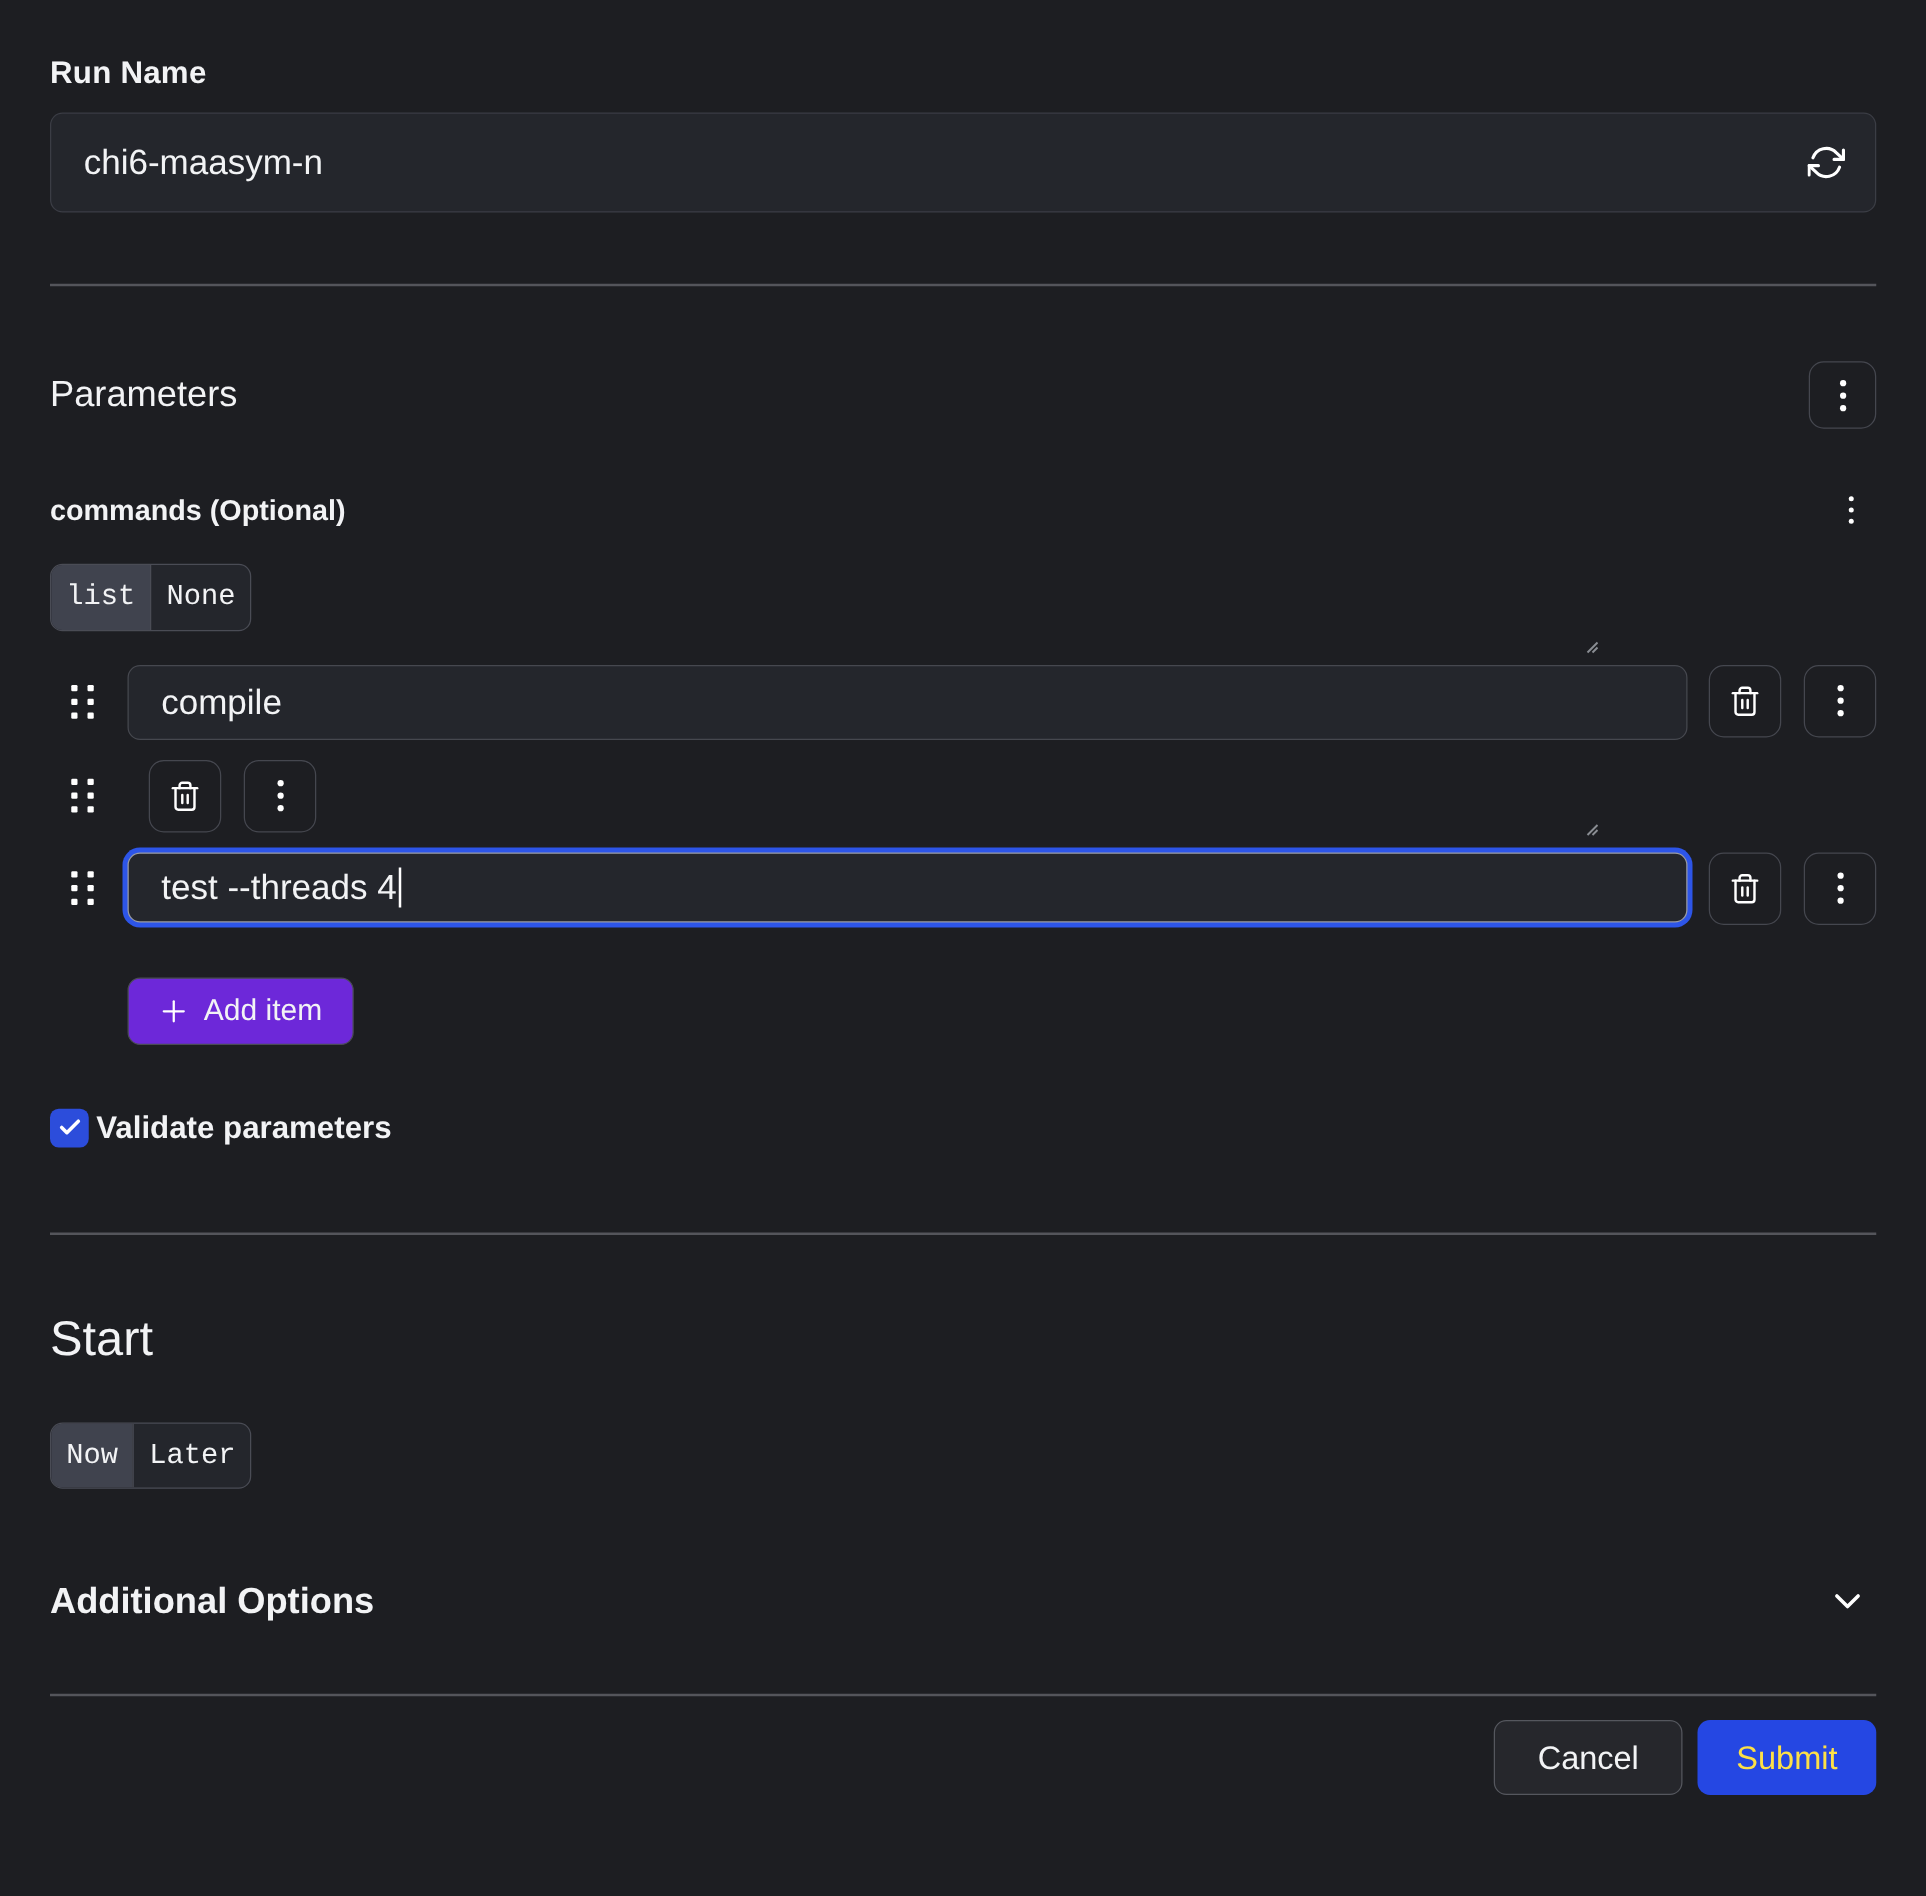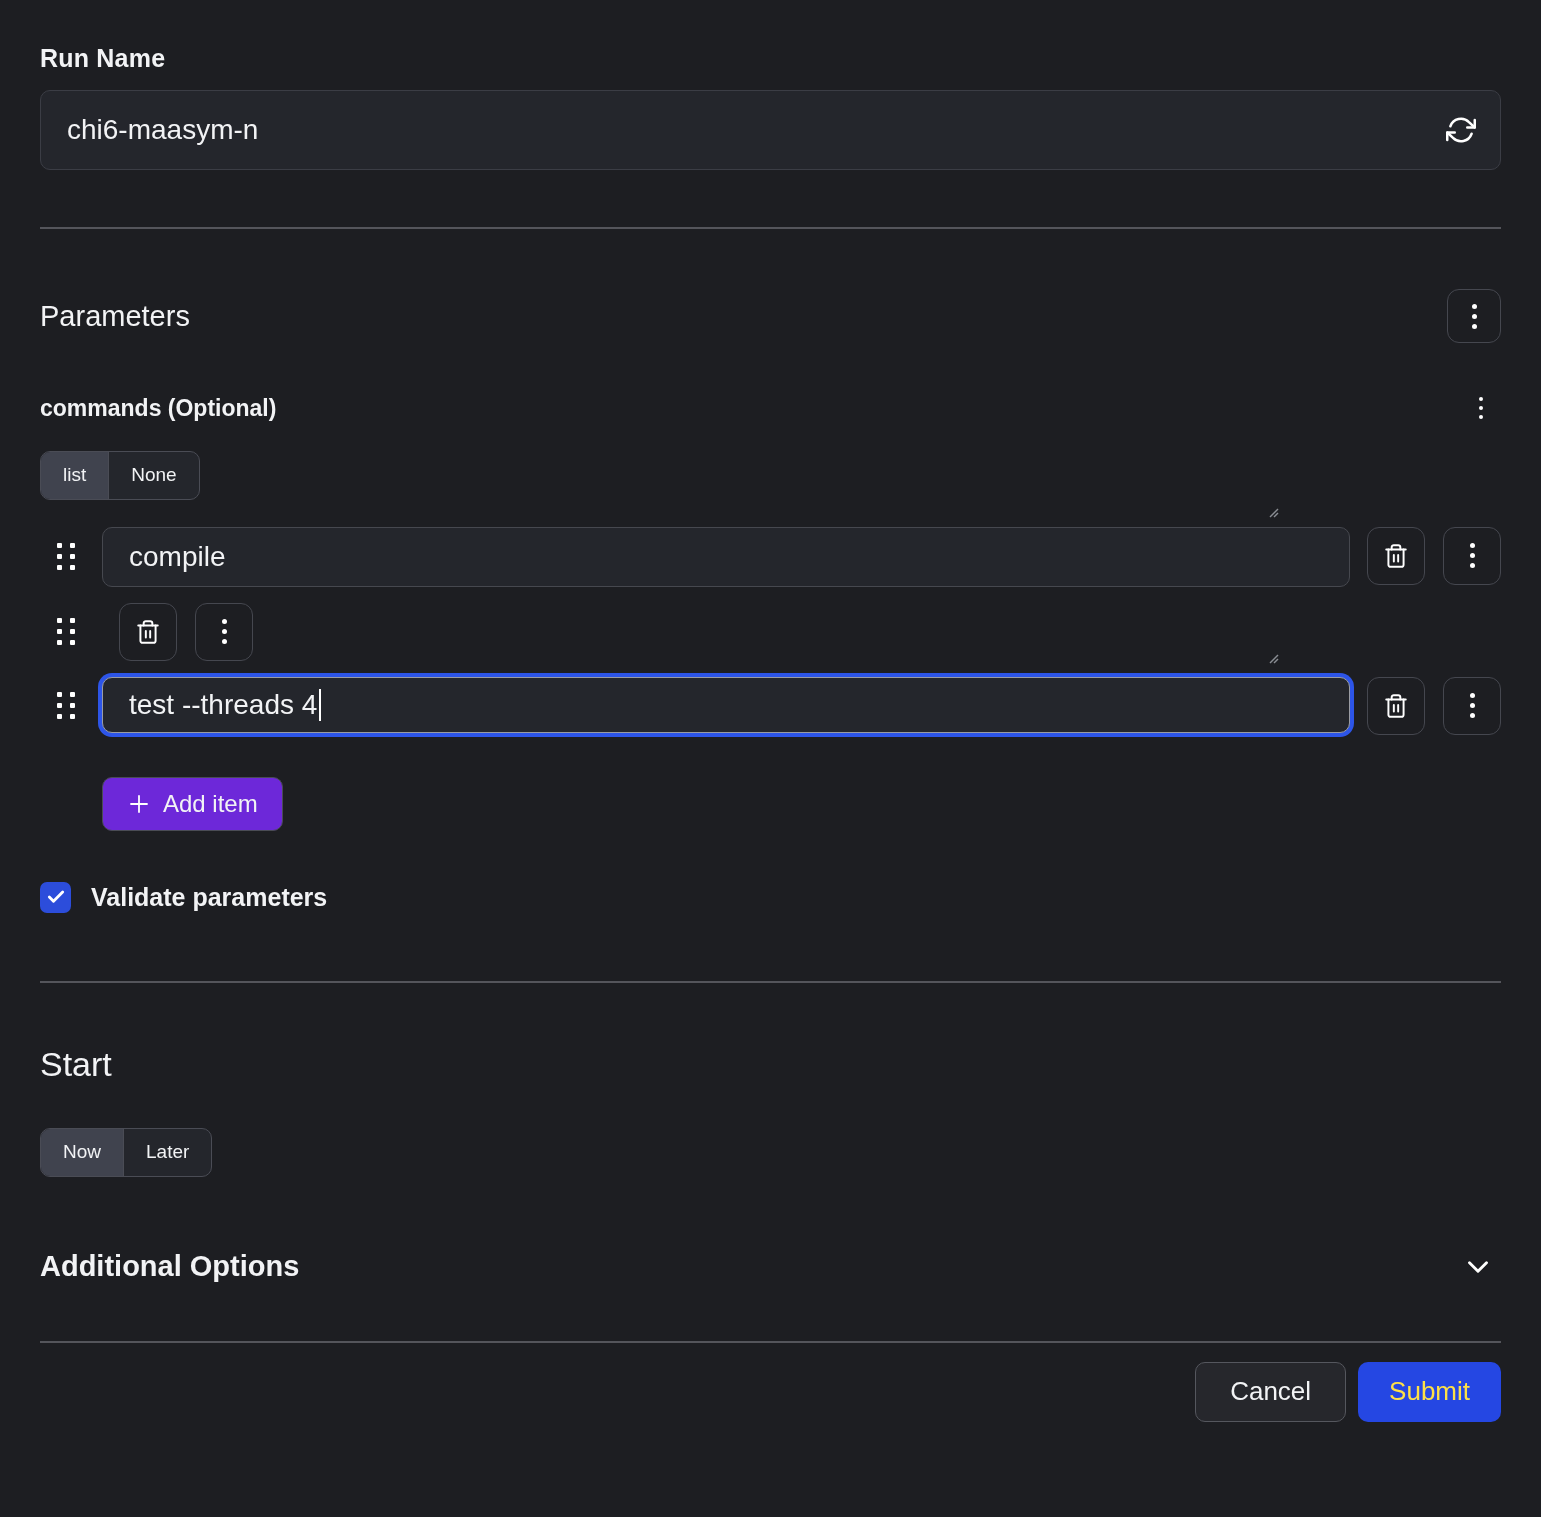--- a/index.html
+++ b/index.html
@@ -49,22 +49,22 @@
   .commands-label{font-size:23px;font-weight:700;}
   .mini-kebab{width:40px;height:30px;border:none;background:transparent;cursor:pointer;
     display:flex;align-items:center;justify-content:center;}
 
   
   .segmented{
     display:inline-flex;margin-top:28px;border:1.5px solid #4a4c55;border-radius:10px;
     overflow:hidden;background:#24262c;
   }
   .segmented .seg{
-    font-size:19px;color:#f2f3f5;padding:12px 22px;background:transparent;border:none;
-    cursor:pointer;font-family:Liberation Sans, sans-serif;line-height:1.2;
+    font-size:23px;color:#f2f3f5;padding:12px 12px;background:transparent;border:none;
+    cursor:pointer;font-family:Liberation Mono, monospace;line-height:1.2;
   }
   .segmented .seg.selected{background:#40434e;}
   .segmented .seg + .seg{border-left:1.5px solid #4a4c55;}
 
   
   .items{margin-top:27px;}
   .item-row{display:flex;align-items:flex-start;margin-bottom:16px;}
   .grip{
     width:62px;flex:0 0 62px;align-self:center;display:flex;align-items:center;
     justify-content:flex-start;padding-left:17px;box-sizing:border-box;cursor:grab;
@@ -89,31 +89,31 @@
 
   
   .add-item{
     margin:26px 0 0 62px;height:54px;padding:0 24px;
     display:inline-flex;align-items:center;gap:12px;
     background:#6d28d9;border:1.5px solid #4a4c55;border-radius:10px;
     color:#f2f3f5;font-size:24px;font-weight:500;cursor:pointer;font-family:inherit;
   }
 
   
-  .validate-row{margin-top:51px;display:flex;align-items:center;gap:20px;}
+  .validate-row{margin-top:51px;display:flex;align-items:center;gap:6px;}
   .checkbox{
     width:31px;height:31px;border-radius:7px;background:#2c4ddb;border:none;
     display:flex;align-items:center;justify-content:center;cursor:pointer;padding:0;
   }
   .validate-label{font-size:25px;font-weight:700;}
 
   .divider-2{margin-top:68px;}
 
   
-  .start-title{margin-top:62px;font-size:34px;font-weight:500;}
+  .start-title{margin-top:62px;font-size:39px;font-weight:500;}
   .start-seg{margin-top:44px;}
 
   
   .addl-row{margin-top:73px;}
   .addl-title{font-size:29px;font-weight:700;}
   .chevron-btn{border:none;background:transparent;cursor:pointer;padding:0 6px;}
 
   .divider-3{margin-top:57px;}
 
   

